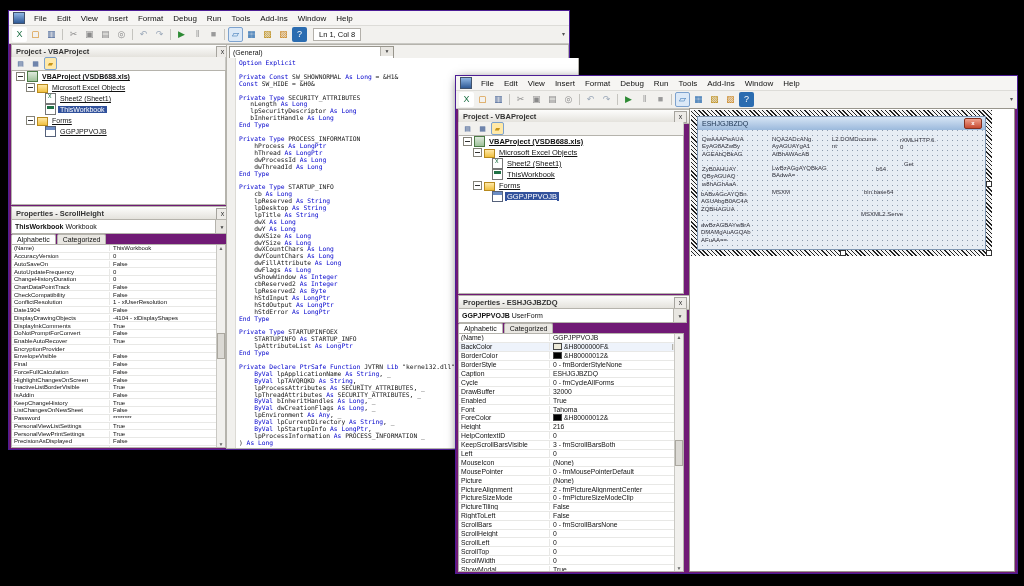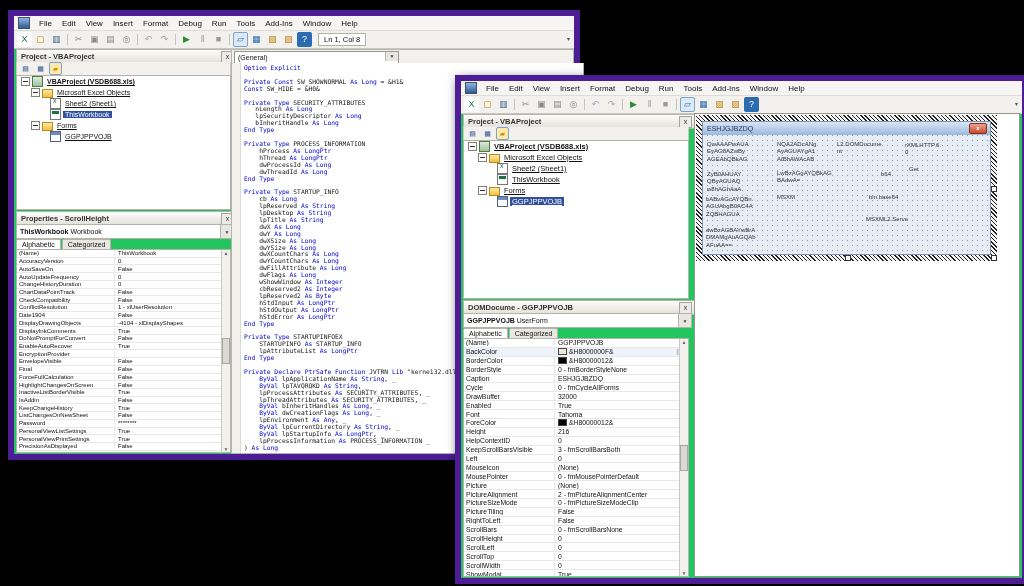--- a/index.html
+++ b/index.html
@@ -1,18 +1,18 @@
 <!DOCTYPE html>
 <html><head>
 <meta charset="utf-8">
 <style>
   html,body{margin:0;padding:0;background:#000;}
   .stage{position:relative;width:1024px;height:586px;background:#000;overflow:hidden;
          font-family:"Liberation Sans",sans-serif;color:#111;}
-  .win{position:absolute;background:#22c55e;border:6px solid #4c1d95;
+  .win{position:absolute;background:#701a75;border:1px solid #4c1d95;
        box-shadow:3px 4px 10px rgba(0,0,0,.75);}
   
   .menubar{display:flex;align-items:center;height:14px;background:#f6f5f3;
            border-bottom:1px solid #dddcd8;font-size:8px;padding-left:2px;}
   .menubar .mi{padding:1px 5px;white-space:nowrap;}
   .appicon{width:10px;height:10px;margin:0 4px 0 2px;background:linear-gradient(#8fb6e4,#2f5a96);
            border:1px solid #40516b;flex:0 0 auto;}
   .toolbar{position:relative;display:flex;align-items:center;height:17px;background:#f2f1ee;
            border-bottom:1px solid #c9c8c3;padding-left:3px;gap:1px;}
   .tbi{width:13px;height:13px;display:flex;align-items:center;justify-content:center;
@@ -458,21 +458,21 @@
           <span class="lbl">Forms</span>
         </div>
         <div class="trow" style="padding-left: 22px;">
           <span class="spacer7"></span>
           <span class="ti i-form"></span>
           <span class="lbl sel">GGPJPPVOJB</span>
         </div>
       </div>
 
     <div class="panel-h" style="position:absolute;left:2px;top:219px;width:224px;">
-      <span>DOMDocume - GGPJPPVOJB</span>
+      <span>Properties - ESHJGJBZDQ</span>
       <span class="xbtn">x</span>
     </div>
     <div class="objdrop" style="left:2px;top:232px;width:224px;">
       <span style="white-space:nowrap;overflow:hidden;"><b>GGPJPPVOJB</b>&nbsp;<span>UserForm</span></span>
       <span class="combo">▼</span>
     </div>
     <div class="tabsrow" style="left:2px;top:245px;">
         <span class="tab active">Alphabetic</span>
         <span class="tab">Categorized</span>
       </div>

